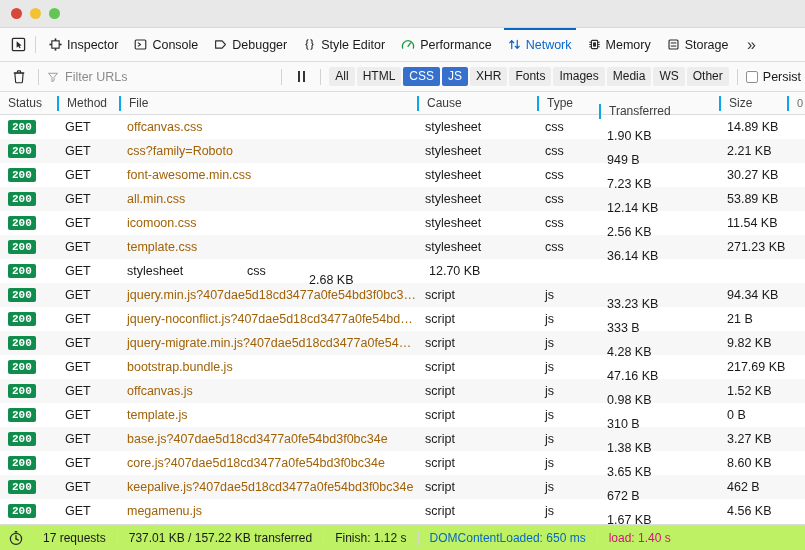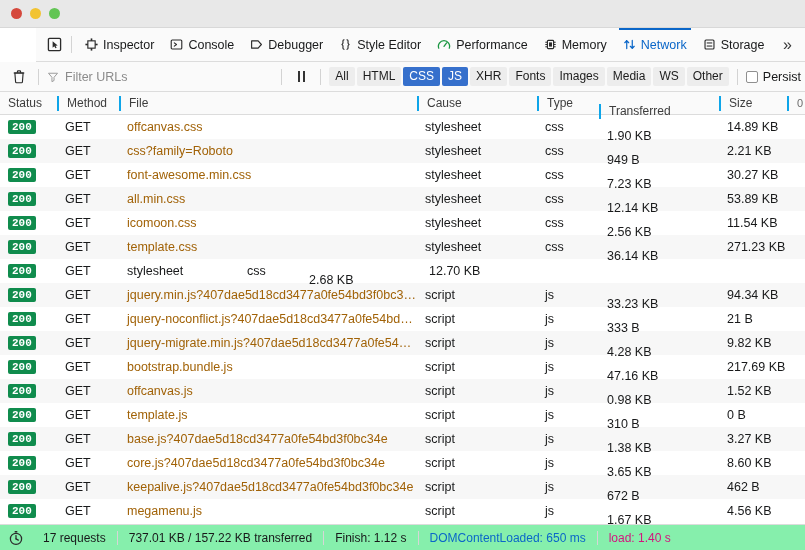--- a/index.html
+++ b/index.html
@@ -44,21 +44,20 @@
   .toolbar {
     height: 34px;
     flex: 0 0 34px;
     background: #fafafa;
     border-bottom: 1px solid #dcdcdc;
     display: flex;
     align-items: stretch;
     padding-left: 4px;
     overflow: hidden;
     position: relative;
-    margin-left: 36px;
   }
   .tb-picker {
     display: flex; align-items: center; justify-content: center;
     width: 28px; min-width: 28px;
     color: #2b2b2b;
   }
   .tb-sep {
     width: 1px;
     background: #d4d4d4;
     margin: 8px 5px 8px 3px;
@@ -233,21 +232,21 @@
     min-width: 26px;
     text-align: center;
   }
   .c-status { padding-left: 8px; display: flex; align-items: center; }
   .file-name { color: #a16207; }
 
   
   .statusbar {
     height: 26px;
     flex: 0 0 26px;
-    background: #86efac;
+    background: #bef264;
     border-top: 1px solid #dcdcdc;
     display: flex;
     align-items: center;
     font-size: 12px;
     color: #18191a;
     padding-left: 8px;
     overflow: hidden;
   }
   .sb-icon { display: flex; align-items: center; margin-right: 8px; }
   .sb-item { white-space: nowrap; padding: 0 11px; }
@@ -318,46 +317,46 @@
     </div>
 
     <div class="tab">
       <span class="ico">
         <svg width="14" height="14" viewBox="0 0 16 16">
           <path d="M2 11.6 A6.4 6.4 0 1 1 14 11.6" fill="none" stroke="#1a9641" stroke-width="1.5" stroke-linecap="round"></path>
           <path d="M8 9.5 L11 5.6" fill="none" stroke="#1a9641" stroke-width="1.5" stroke-linecap="round"></path>
         </svg>
       </span>
       <span>Performance</span>
+    </div>
+
+    <div class="tab selected">
+      <span class="ico">
+        <svg width="13" height="13" viewBox="0 0 16 16">
+          <path d="M4.6 13 L4.6 3.2 M4.6 3.2 L2.2 5.8 M4.6 3.2 L7 5.8" fill="none" stroke="#0a66c8" stroke-width="1.5" stroke-linecap="round" stroke-linejoin="round"></path>
+          <path d="M11.4 3 L11.4 12.8 M11.4 12.8 L9 10.2 M11.4 12.8 L13.8 10.2" fill="none" stroke="#0a66c8" stroke-width="1.5" stroke-linecap="round" stroke-linejoin="round"></path>
+        </svg>
+      </span>
+      <span>Network</span>
     </div>
 
     <div class="tab">
       <span class="ico">
         <svg width="13" height="13" viewBox="0 0 16 16">
           <rect x="4.2" y="3" width="7.6" height="10" rx="1" fill="none" stroke="#2b2b2b" stroke-width="1.4"></rect>
           <rect x="6.2" y="5.4" width="3.6" height="5.2" fill="#2b2b2b"></rect>
           <rect x="1.6" y="4.6" width="2.2" height="1.2" fill="#2b2b2b"></rect>
           <rect x="1.6" y="7.4" width="2.2" height="1.2" fill="#2b2b2b"></rect>
           <rect x="1.6" y="10.2" width="2.2" height="1.2" fill="#2b2b2b"></rect>
           <rect x="12.2" y="4.6" width="2.2" height="1.2" fill="#2b2b2b"></rect>
           <rect x="12.2" y="7.4" width="2.2" height="1.2" fill="#2b2b2b"></rect>
           <rect x="12.2" y="10.2" width="2.2" height="1.2" fill="#2b2b2b"></rect>
         </svg>
       </span>
       <span>Memory</span>
-    </div>
-
-    <div class="tab selected">
-      <span class="ico">
-        <svg width="13" height="13" viewBox="0 0 16 16">
-          <path d="M4.6 13 L4.6 3.2 M4.6 3.2 L2.2 5.8 M4.6 3.2 L7 5.8" fill="none" stroke="#0a66c8" stroke-width="1.5" stroke-linecap="round" stroke-linejoin="round"></path>
-          <path d="M11.4 3 L11.4 12.8 M11.4 12.8 L9 10.2 M11.4 12.8 L13.8 10.2" fill="none" stroke="#0a66c8" stroke-width="1.5" stroke-linecap="round" stroke-linejoin="round"></path>
-        </svg>
-      </span>
-      <span>Network</span>
     </div>
 
     <div class="tab">
       <span class="ico">
         <svg width="13" height="13" viewBox="0 0 16 16">
           <rect x="2.5" y="2.5" width="11" height="11" rx="1.2" fill="none" stroke="#2b2b2b" stroke-width="1.4"></rect>
           <line x1="4.6" y1="6.1" x2="11.4" y2="6.1" stroke="#2b2b2b" stroke-width="1.3"></line>
           <line x1="4.6" y1="9.9" x2="11.4" y2="9.9" stroke="#2b2b2b" stroke-width="1.3"></line>
         </svg>
       </span>

